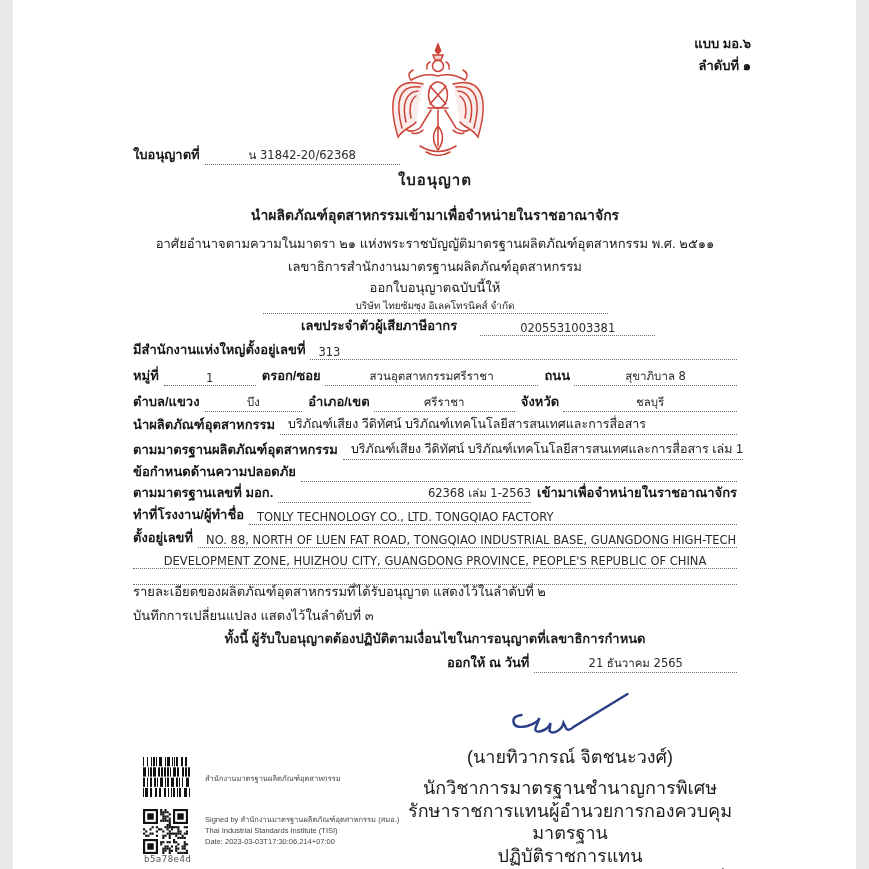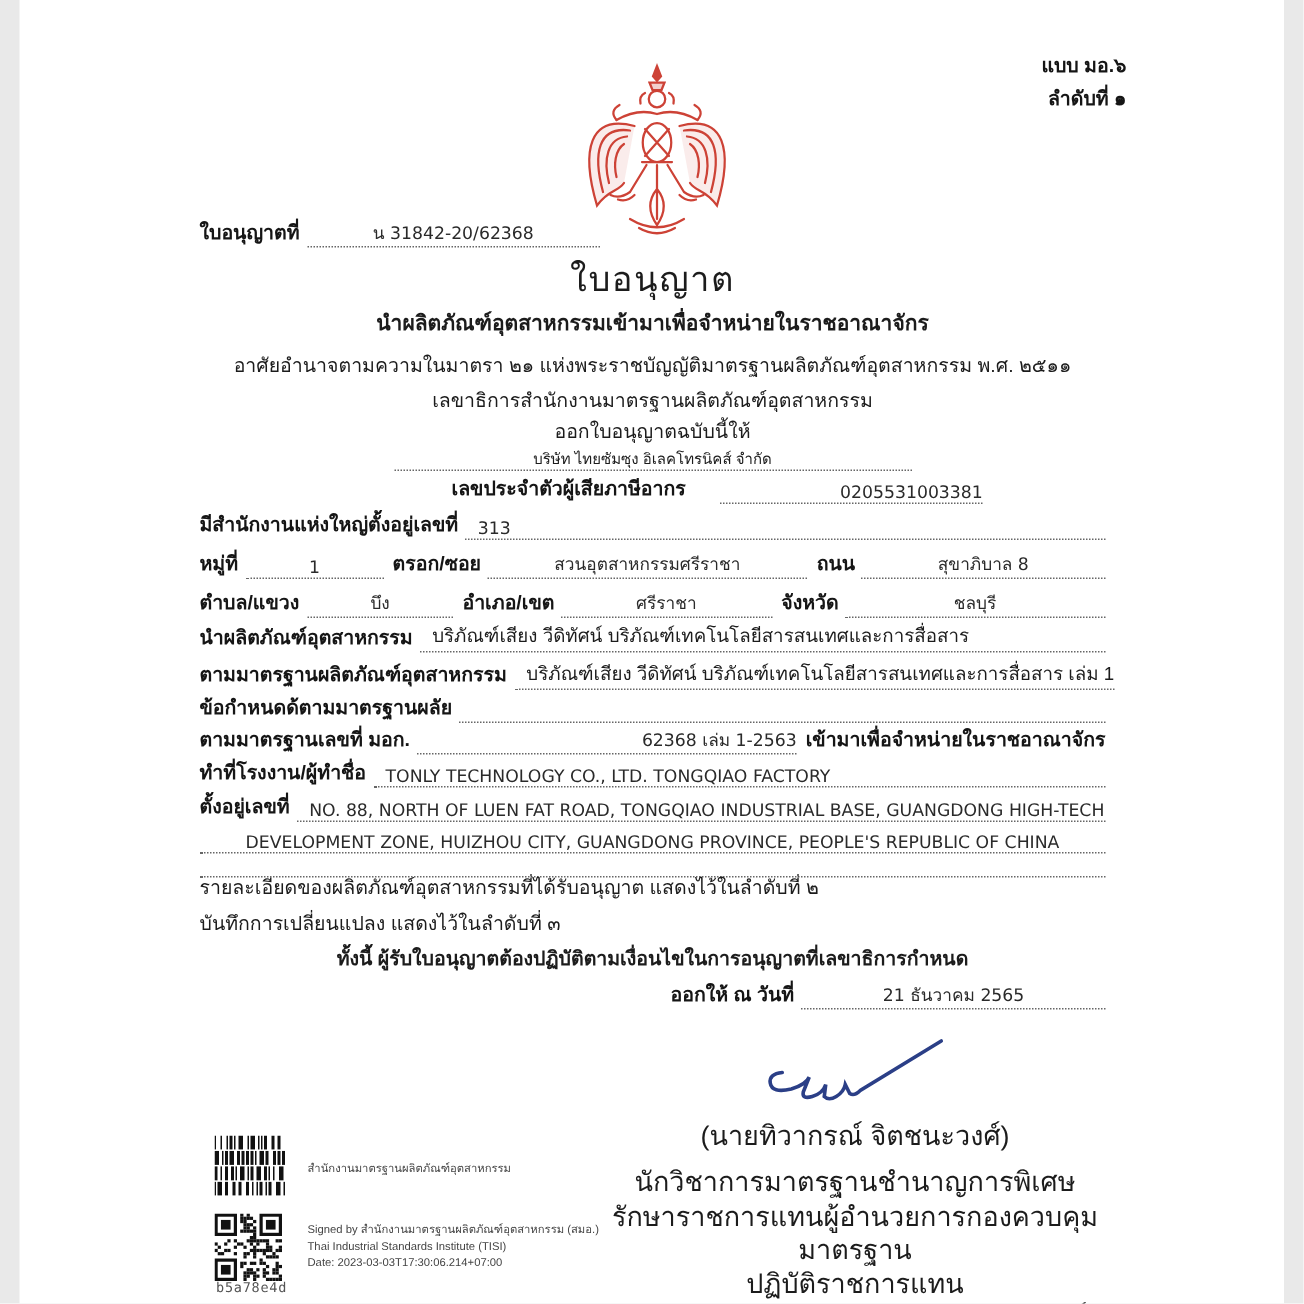--- a/index.html
+++ b/index.html
@@ -14,21 +14,21 @@
   .lbl.after{padding-left:6px;padding-right:0;}
   .dot{border-bottom:1px dotted #666;text-align:center;white-space:nowrap;overflow:visible;}
   .dot.fill{flex:1;}
   .dot.left{text-align:left;padding-left:8px;}
   .v{font-family:"DejaVu Sans",sans-serif;font-size:11.5px;color:#2a2a2a;}
   .center{justify-content:center;text-align:center;display:block;}
   .bold{font-weight:bold;}
   .formcode{position:absolute;left:618px;top:33px;width:120px;text-align:right;
     font-weight:bold;font-size:13px;line-height:22px;color:#151515;}
   .title{position:absolute;left:120px;top:168px;width:604px;text-align:center;
-    font-size:23px;font-weight:normal;letter-spacing:1px;}
+    font-size:15px;font-weight:bold;letter-spacing:1px;}
   .signerblock{position:absolute;left:377px;top:688px;width:360px;text-align:center;font-size:18px;}
   .signerblock .name{margin-top:4px;margin-bottom:6px;}
   .signerblock .pos{line-height:22.5px;}
   .verif{position:absolute;left:130px;top:757px;width:330px;height:108px;}
   .tiny{font-size:7.5px;line-height:11px;color:#444;white-space:nowrap;}
   .qrid{font-family:"DejaVu Sans Mono",monospace;font-size:9px;color:#555;letter-spacing:.5px;}
   svg{display:block;}
 </style>
 </head>
 <body>
@@ -69,21 +69,21 @@
   <div class="row center" style="top:256px;">เลขาธิการสำนักงานมาตรฐานผลิตภัณฑ์อุตสาหกรรม</div>
   <div class="row center" style="top:277px;">ออกใบอนุญาตฉบับนี้ให้</div>
 
   <div class="row" style="top:295px;justify-content:center;">
     <span class="dot" style="width:345px;font-size:10px;">บริษัท ไทยซัมซุง อิเลคโทรนิคส์ จำกัด</span>
   </div>
 
   <div class="row" style="top:317px;">
     <span style="width:168px;"></span>
     <span class="lbl">เลขประจำตัวผู้เสียภาษีอากร</span>
-    <span class="dot v" style="width:175px;margin-left:18px;text-align:right;">0205531003381</span>
+    <span class="dot v" style="width:175px;margin-left:18px;">0205531003381</span>
   </div>
 
   <div class="row" style="top:341px;">
     <span class="lbl">มีสำนักงานแห่งใหญ่ตั้งอยู่เลขที่</span>
     <span class="dot fill left v">313</span>
   </div>
 
   <div class="row" style="top:367px;">
     <span class="lbl">หมู่ที่</span>
     <span class="dot v" style="width:92px;">1</span>
@@ -106,21 +106,21 @@
     <span class="lbl">นำผลิตภัณฑ์อุตสาหกรรม</span>
     <span class="dot fill left" style="font-size:12.5px;">บริภัณฑ์เสียง วีดิทัศน์ บริภัณฑ์เทคโนโลยีสารสนเทศและการสื่อสาร</span>
   </div>
 
   <div class="row" style="top:441px;">
     <span class="lbl">ตามมาตรฐานผลิตภัณฑ์อุตสาหกรรม</span>
     <span class="dot fill left" style="font-size:12.5px;">บริภัณฑ์เสียง วีดิทัศน์ บริภัณฑ์เทคโนโลยีสารสนเทศและการสื่อสาร เล่ม 1</span>
   </div>
 
   <div class="row" style="top:463px;">
-    <span class="lbl">ข้อกำหนดด้ตามมาตรฐานผลัย</span>
+    <span class="lbl">ข้อกำหนดด้านความปลอดภัย</span>
     <span class="dot fill"></span>
   </div>
 
   <div class="row" style="top:484px;">
     <span class="lbl">ตามมาตรฐานเลขที่ มอก.</span>
     <span class="dot v" style="flex:1;text-align:right;">62368 เล่ม 1-2563</span>
     <span class="lbl after">เข้ามาเพื่อจำหน่ายในราชอาณาจักร</span>
   </div>
 
   <div class="row" style="top:506px;">

